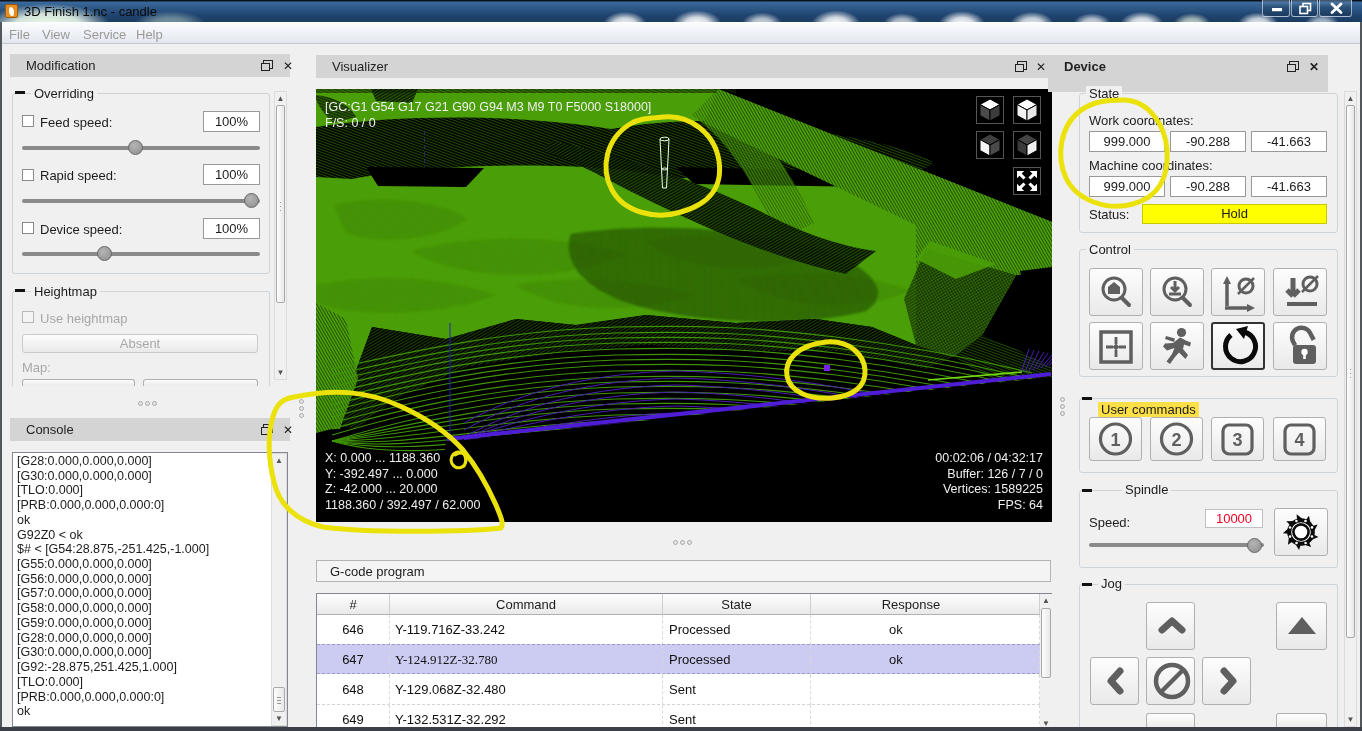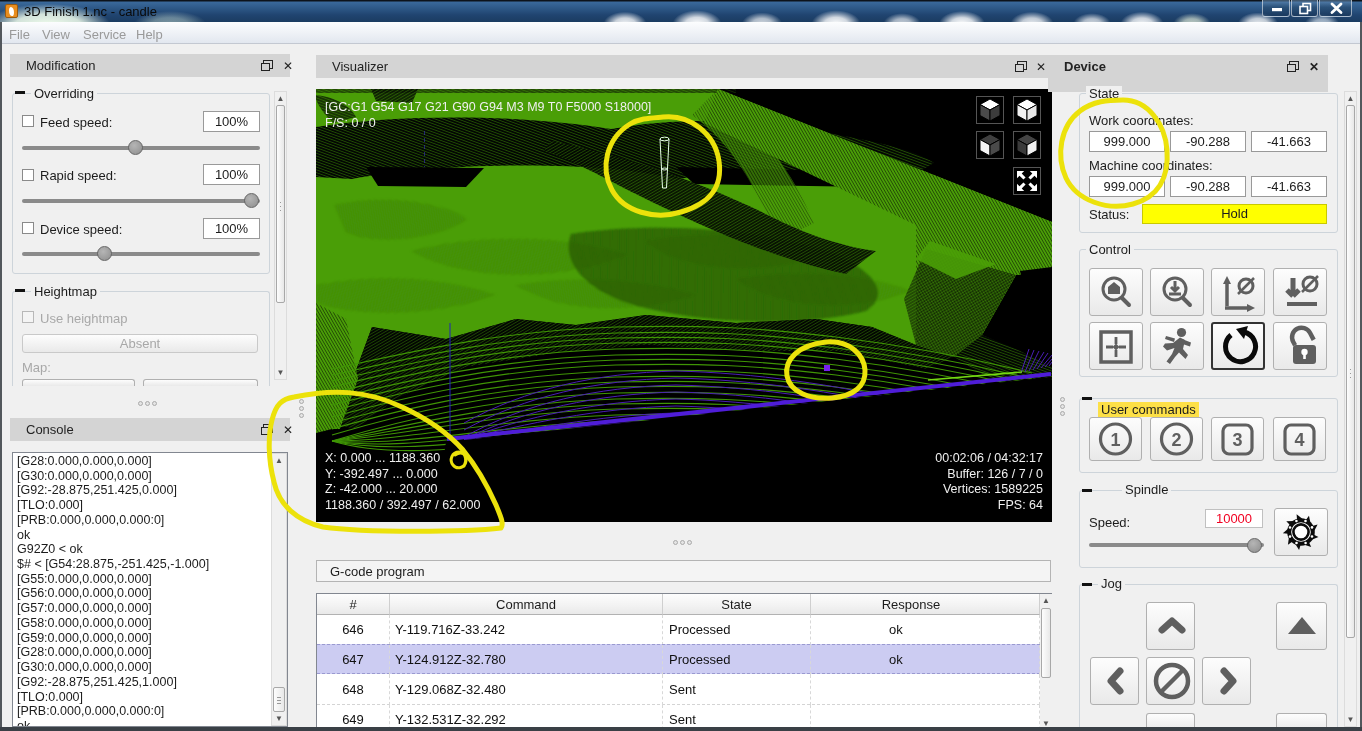--- a/index.html
+++ b/index.html
@@ -164,21 +164,20 @@
 <div class="dot" style="left:299px; top:413px;"></div>
 
 <div class="abs docktitle" style="left:10px; top:418px; width:280px; height:23px;">
   <div class="dtext">Console</div>
   <div class="dockfloat" style="left:253px; top:6px;"></div>
   <div class="dockx" style="left:273px; top:7px;"></div>
 </div>
 <div class="abs" id="consolebox">
     <div>[G28:0.000,0.000,0.000]</div>
     <div>[G30:0.000,0.000,0.000]</div>
-    <div>[G92:-28.875,251.425,0.000]</div>
     <div>[TLO:0.000]</div>
     <div>[PRB:0.000,0.000,0.000:0]</div>
     <div>ok</div>
     <div>G92Z0 &lt; ok</div>
     <div>$# &lt; [G54:28.875,-251.425,-1.000]</div>
     <div>[G55:0.000,0.000,0.000]</div>
     <div>[G56:0.000,0.000,0.000]</div>
     <div>[G57:0.000,0.000,0.000]</div>
     <div>[G58:0.000,0.000,0.000]</div>
     <div>[G59:0.000,0.000,0.000]</div>
@@ -390,21 +389,21 @@
   <div class="th" style="left:346px; width:148px;">State</div>
   <div class="th" style="left:494px; width:229px; text-indent:-28px;">Response</div>
   <div class="trow" style="top:21px;">
     <div class="tcell" style="left:0; width:73px; text-align:center;">646</div>
     <div class="tcell" style="left:73px; width:273px; padding-left:5px;">Y-119.716Z-33.242</div>
     <div class="tcell" style="left:346px; width:148px; padding-left:6px;">Processed</div>
     <div class="tcell" style="left:494px; width:229px; padding-left:78px;">ok</div>
   </div>
   <div class="trow sel" style="top:51px;">
     <div class="tcell" style="left:0; width:73px; text-align:center;">647</div>
-    <div class="tcell" style="left:73px; width:273px; padding-left:5px;">Y-124.912Z-32.780</div>
+    <div class="tcell" style="left:73px; width:273px; padding-left:5px;font-family:Liberation Serif, serif;">Y-124.912Z-32.780</div>
     <div class="tcell" style="left:346px; width:148px; padding-left:6px;">Processed</div>
     <div class="tcell" style="left:494px; width:229px; padding-left:78px;">ok</div>
   </div>
   <div class="trow" style="top:81px;">
     <div class="tcell" style="left:0; width:73px; text-align:center;">648</div>
     <div class="tcell" style="left:73px; width:273px; padding-left:5px;">Y-129.068Z-32.480</div>
     <div class="tcell" style="left:346px; width:148px; padding-left:6px;">Sent</div>
     <div class="tcell" style="left:494px; width:229px;"></div>
   </div>
   <div class="trow" style="top:111px;">

